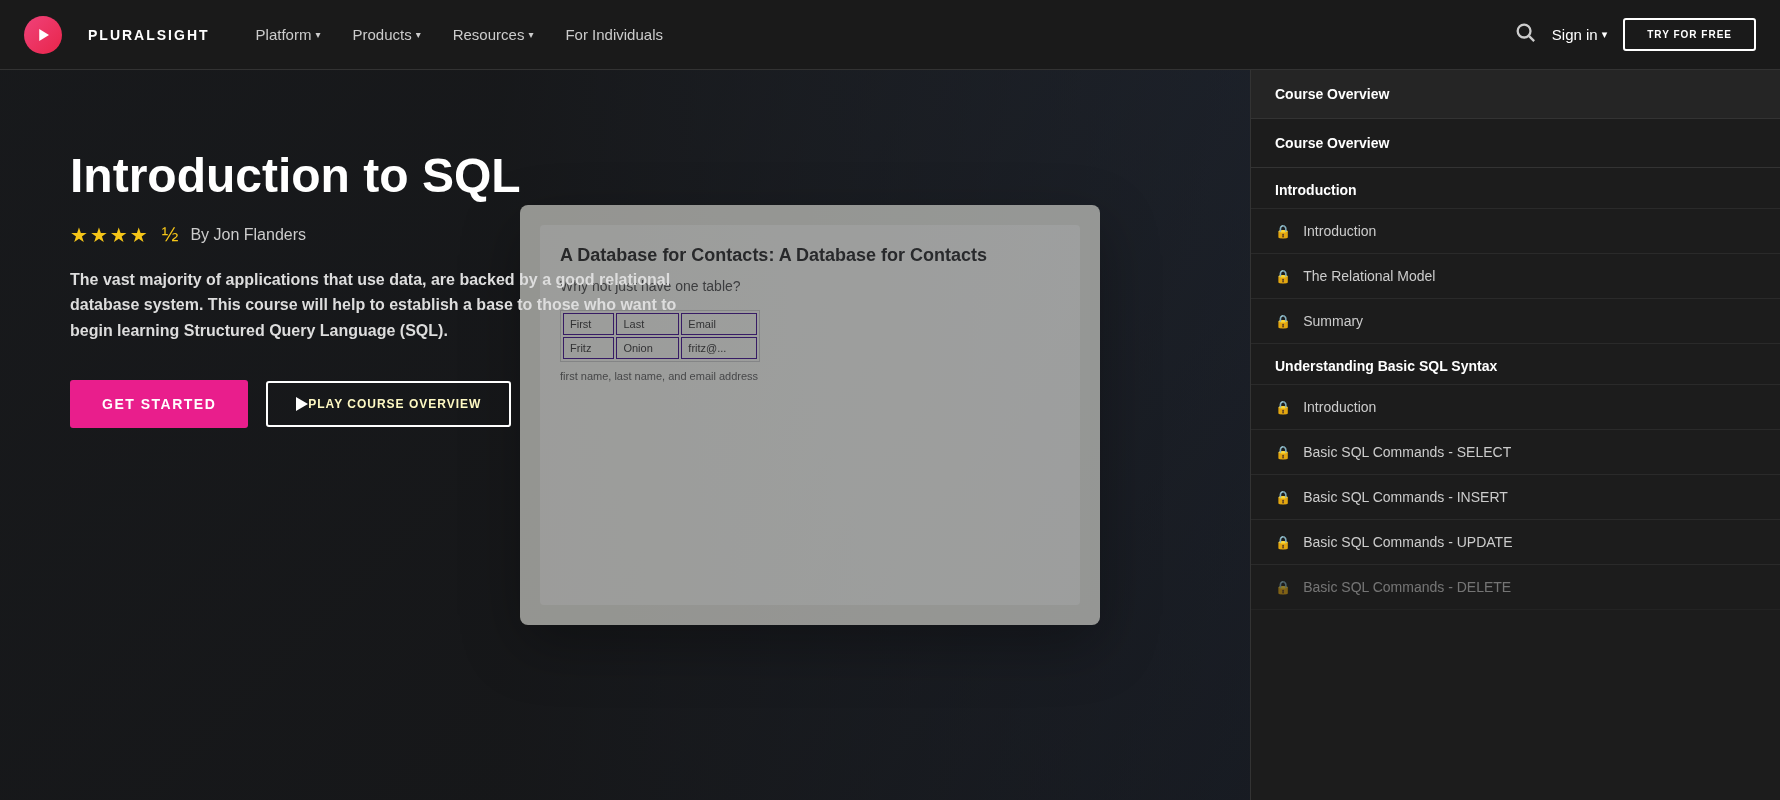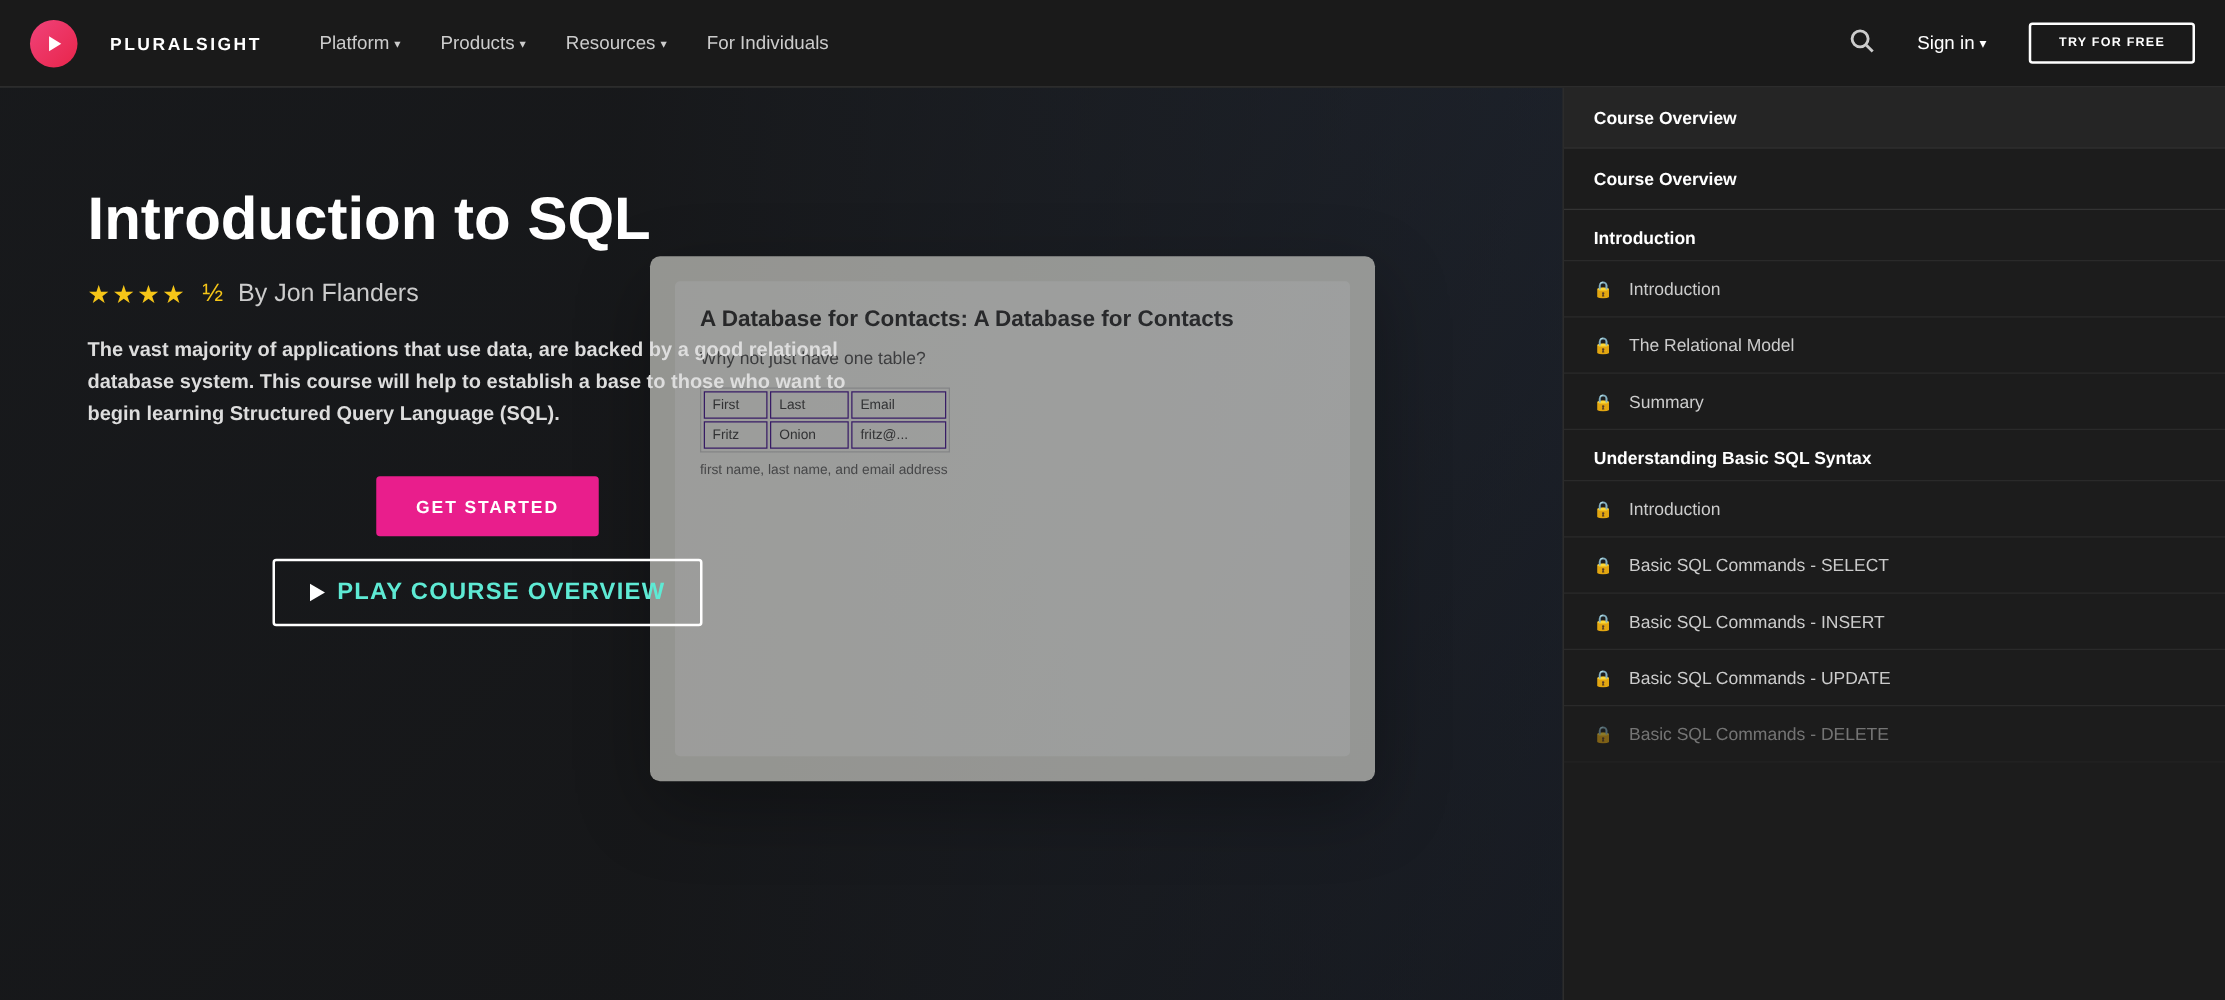--- a/index.html
+++ b/index.html
@@ -53,21 +53,21 @@
       cursor: pointer;
       display: flex;
       align-items: center;
       gap: 4px;
       border-radius: 4px;
     }
     .nav-link .chevron { font-size: 10px; }
     .nav-actions {
       display: flex;
       align-items: center;
-      gap: 34px;
+      gap: 16px;
       margin-left: auto;
     }
     .search-icon-btn {
       color: #ccc;
       cursor: pointer;
       font-size: 20px;
     }
     .sign-in-btn {
       color: #fff;
       font-size: 15px;
@@ -177,61 +177,59 @@
       margin-bottom: 20px;
     }
     .rating-row {
       display: flex;
       align-items: center;
       gap: 12px;
       margin-bottom: 20px;
     }
     .stars { color: #f5c518; font-size: 20px; letter-spacing: 2px; }
     .half-star { color: #f5c518; font-size: 20px; }
-    .author { color: #ccc; font-size: 20px; }
+    .author { color: #ccc; font-size: 16px; }
     .course-desc {
       color: #ddd;
       font-size: 16px;
       line-height: 1.6;
       margin-bottom: 36px;
       max-width: 650px;
       font-weight: bold;
     }
     .cta-row {
       display: flex;
       align-items: center;
       gap: 18px;
-      flex-direction: column;
     }
     .get-started-btn {
       background: #e91e8c;
       color: #fff;
       border: none;
       padding: 16px 32px;
       font-size: 14px;
       font-weight: 800;
       letter-spacing: 1.5px;
       text-transform: uppercase;
       cursor: pointer;
       border-radius: 3px;
     }
     .play-overview-btn {
       background: transparent;
-      color: #5eead4;
+      color: #fef9c3;
       border: 2px solid #fff;
       padding: 14px 28px;
-      font-size: 19px;
+      font-size: 12px;
       font-weight: 700;
       letter-spacing: 1px;
       text-transform: uppercase;
       cursor: pointer;
       border-radius: 3px;
       display: flex;
       align-items: center;
-      gap: 10px;
     }
     .play-triangle {
       width: 0;
       height: 0;
       border-top: 7px solid transparent;
       border-bottom: 7px solid transparent;
       border-left: 12px solid #fff;
     }
 
     

